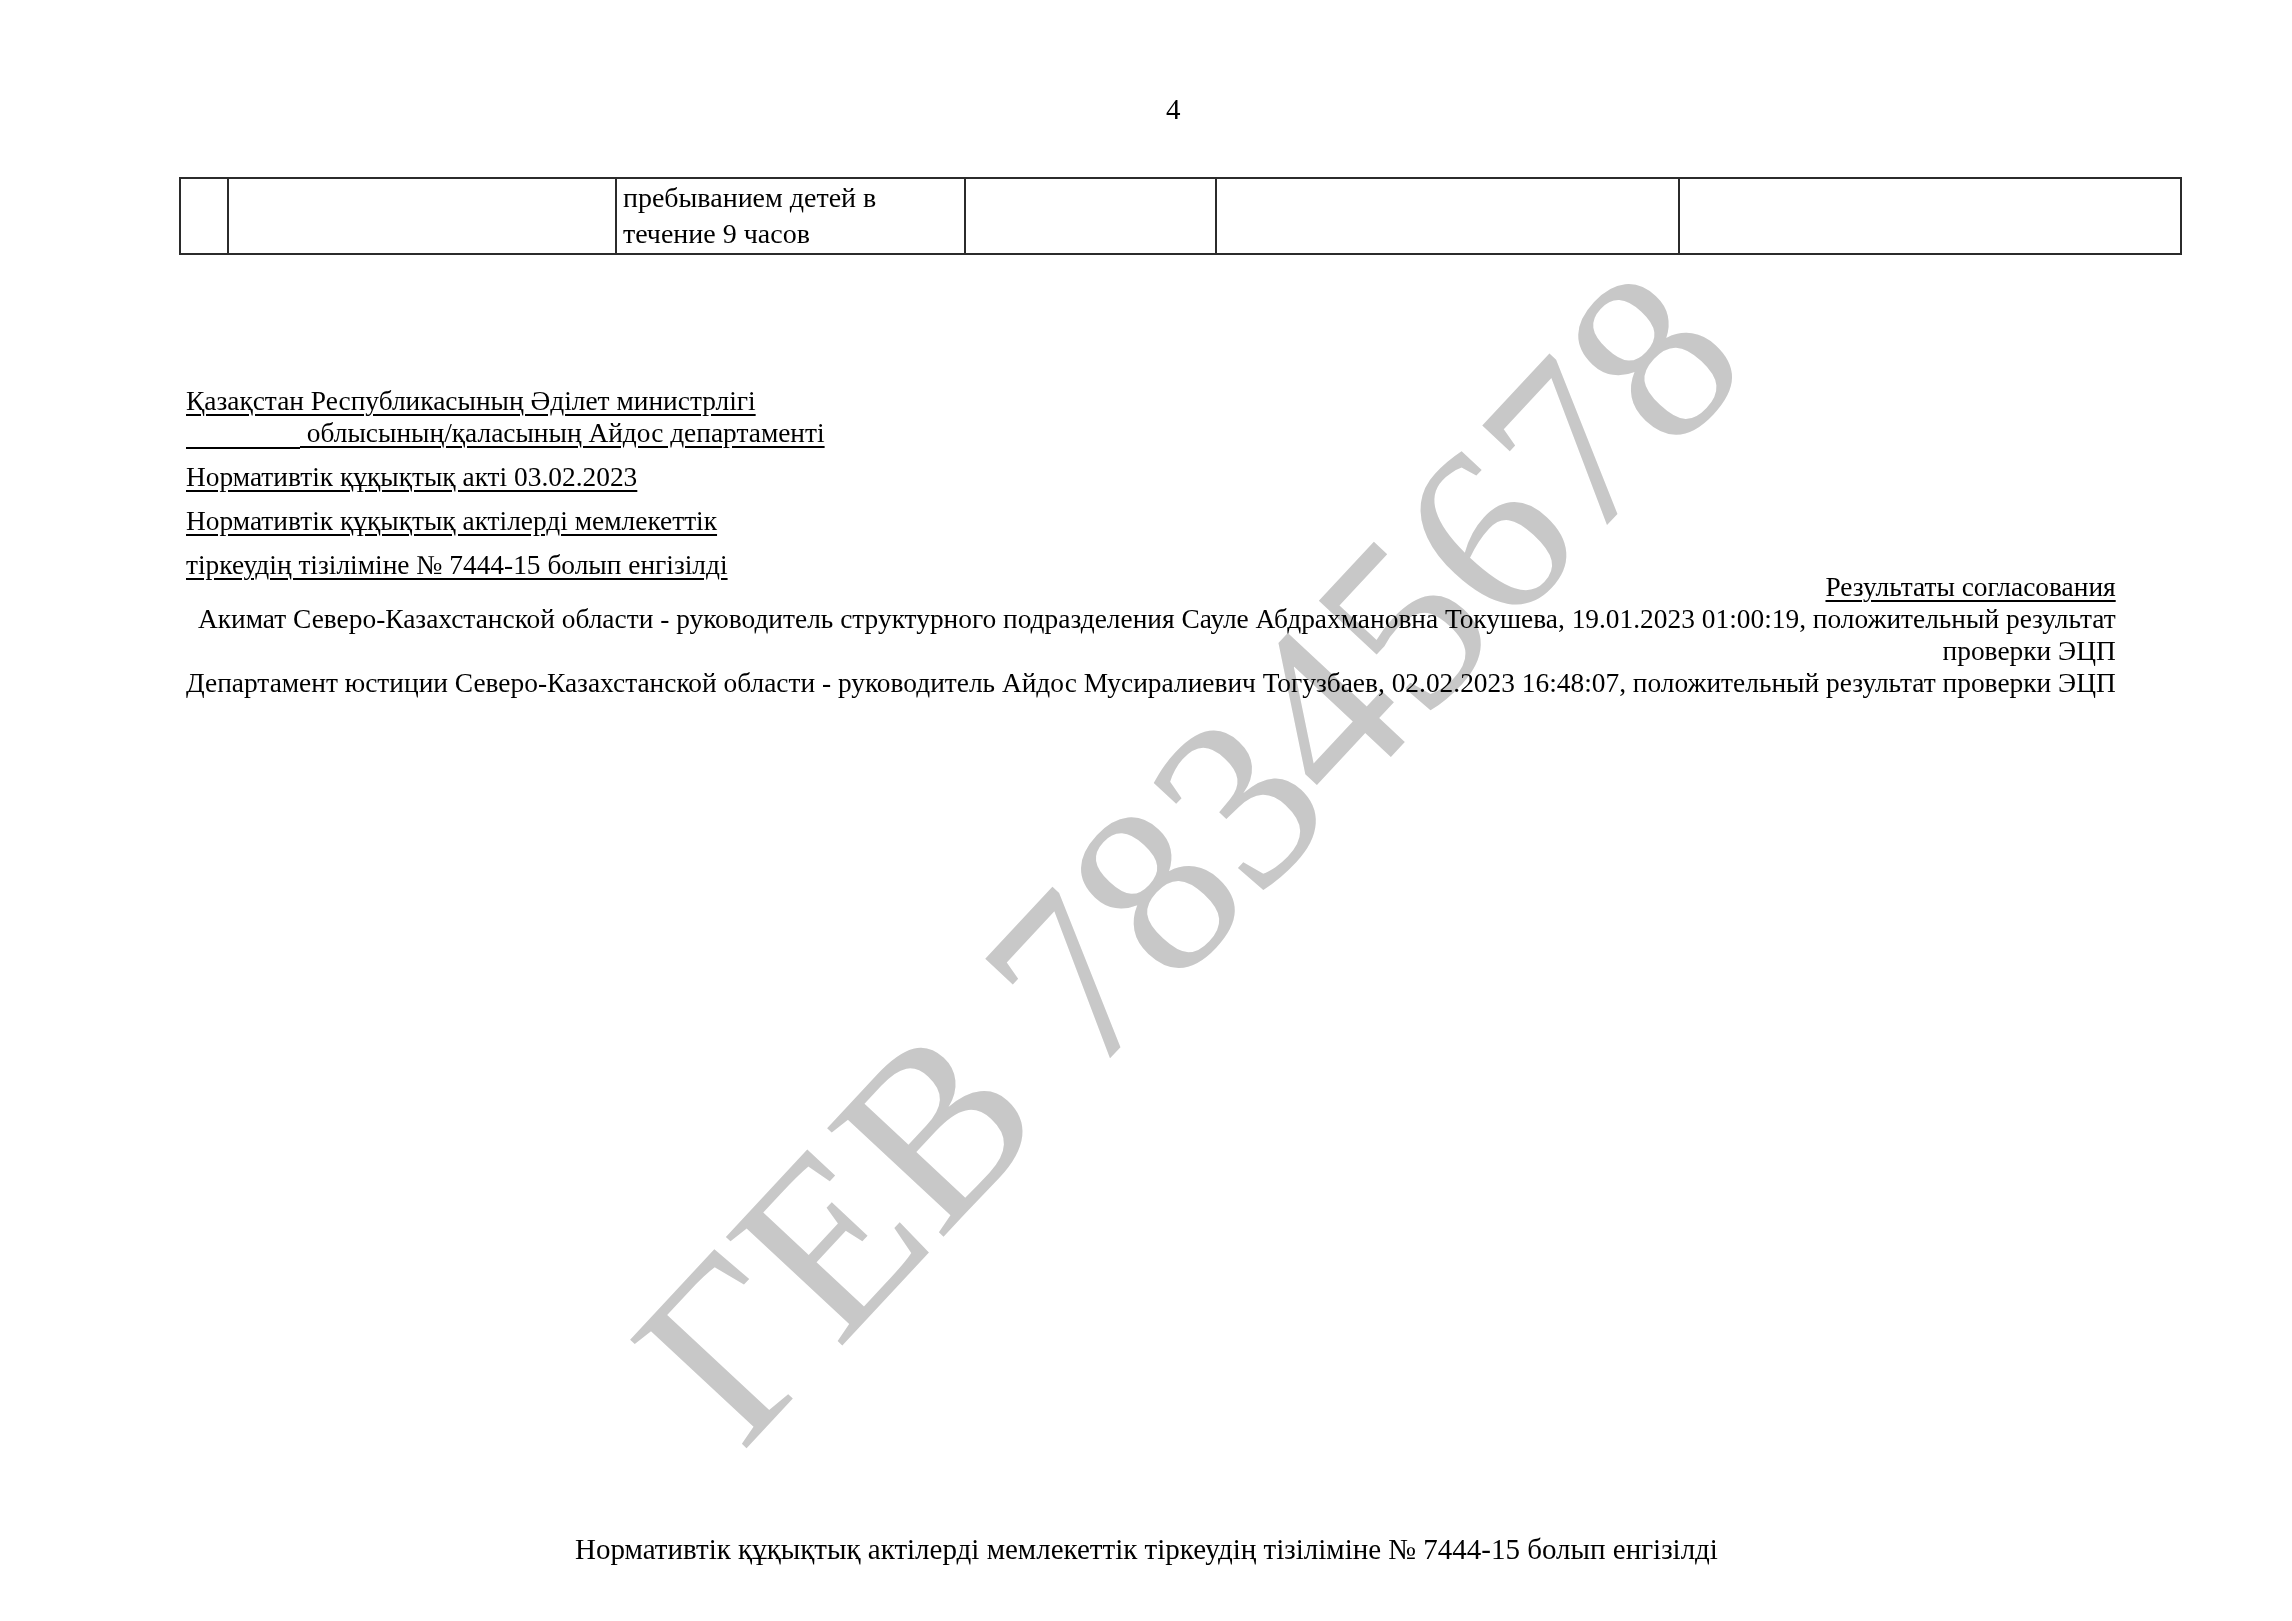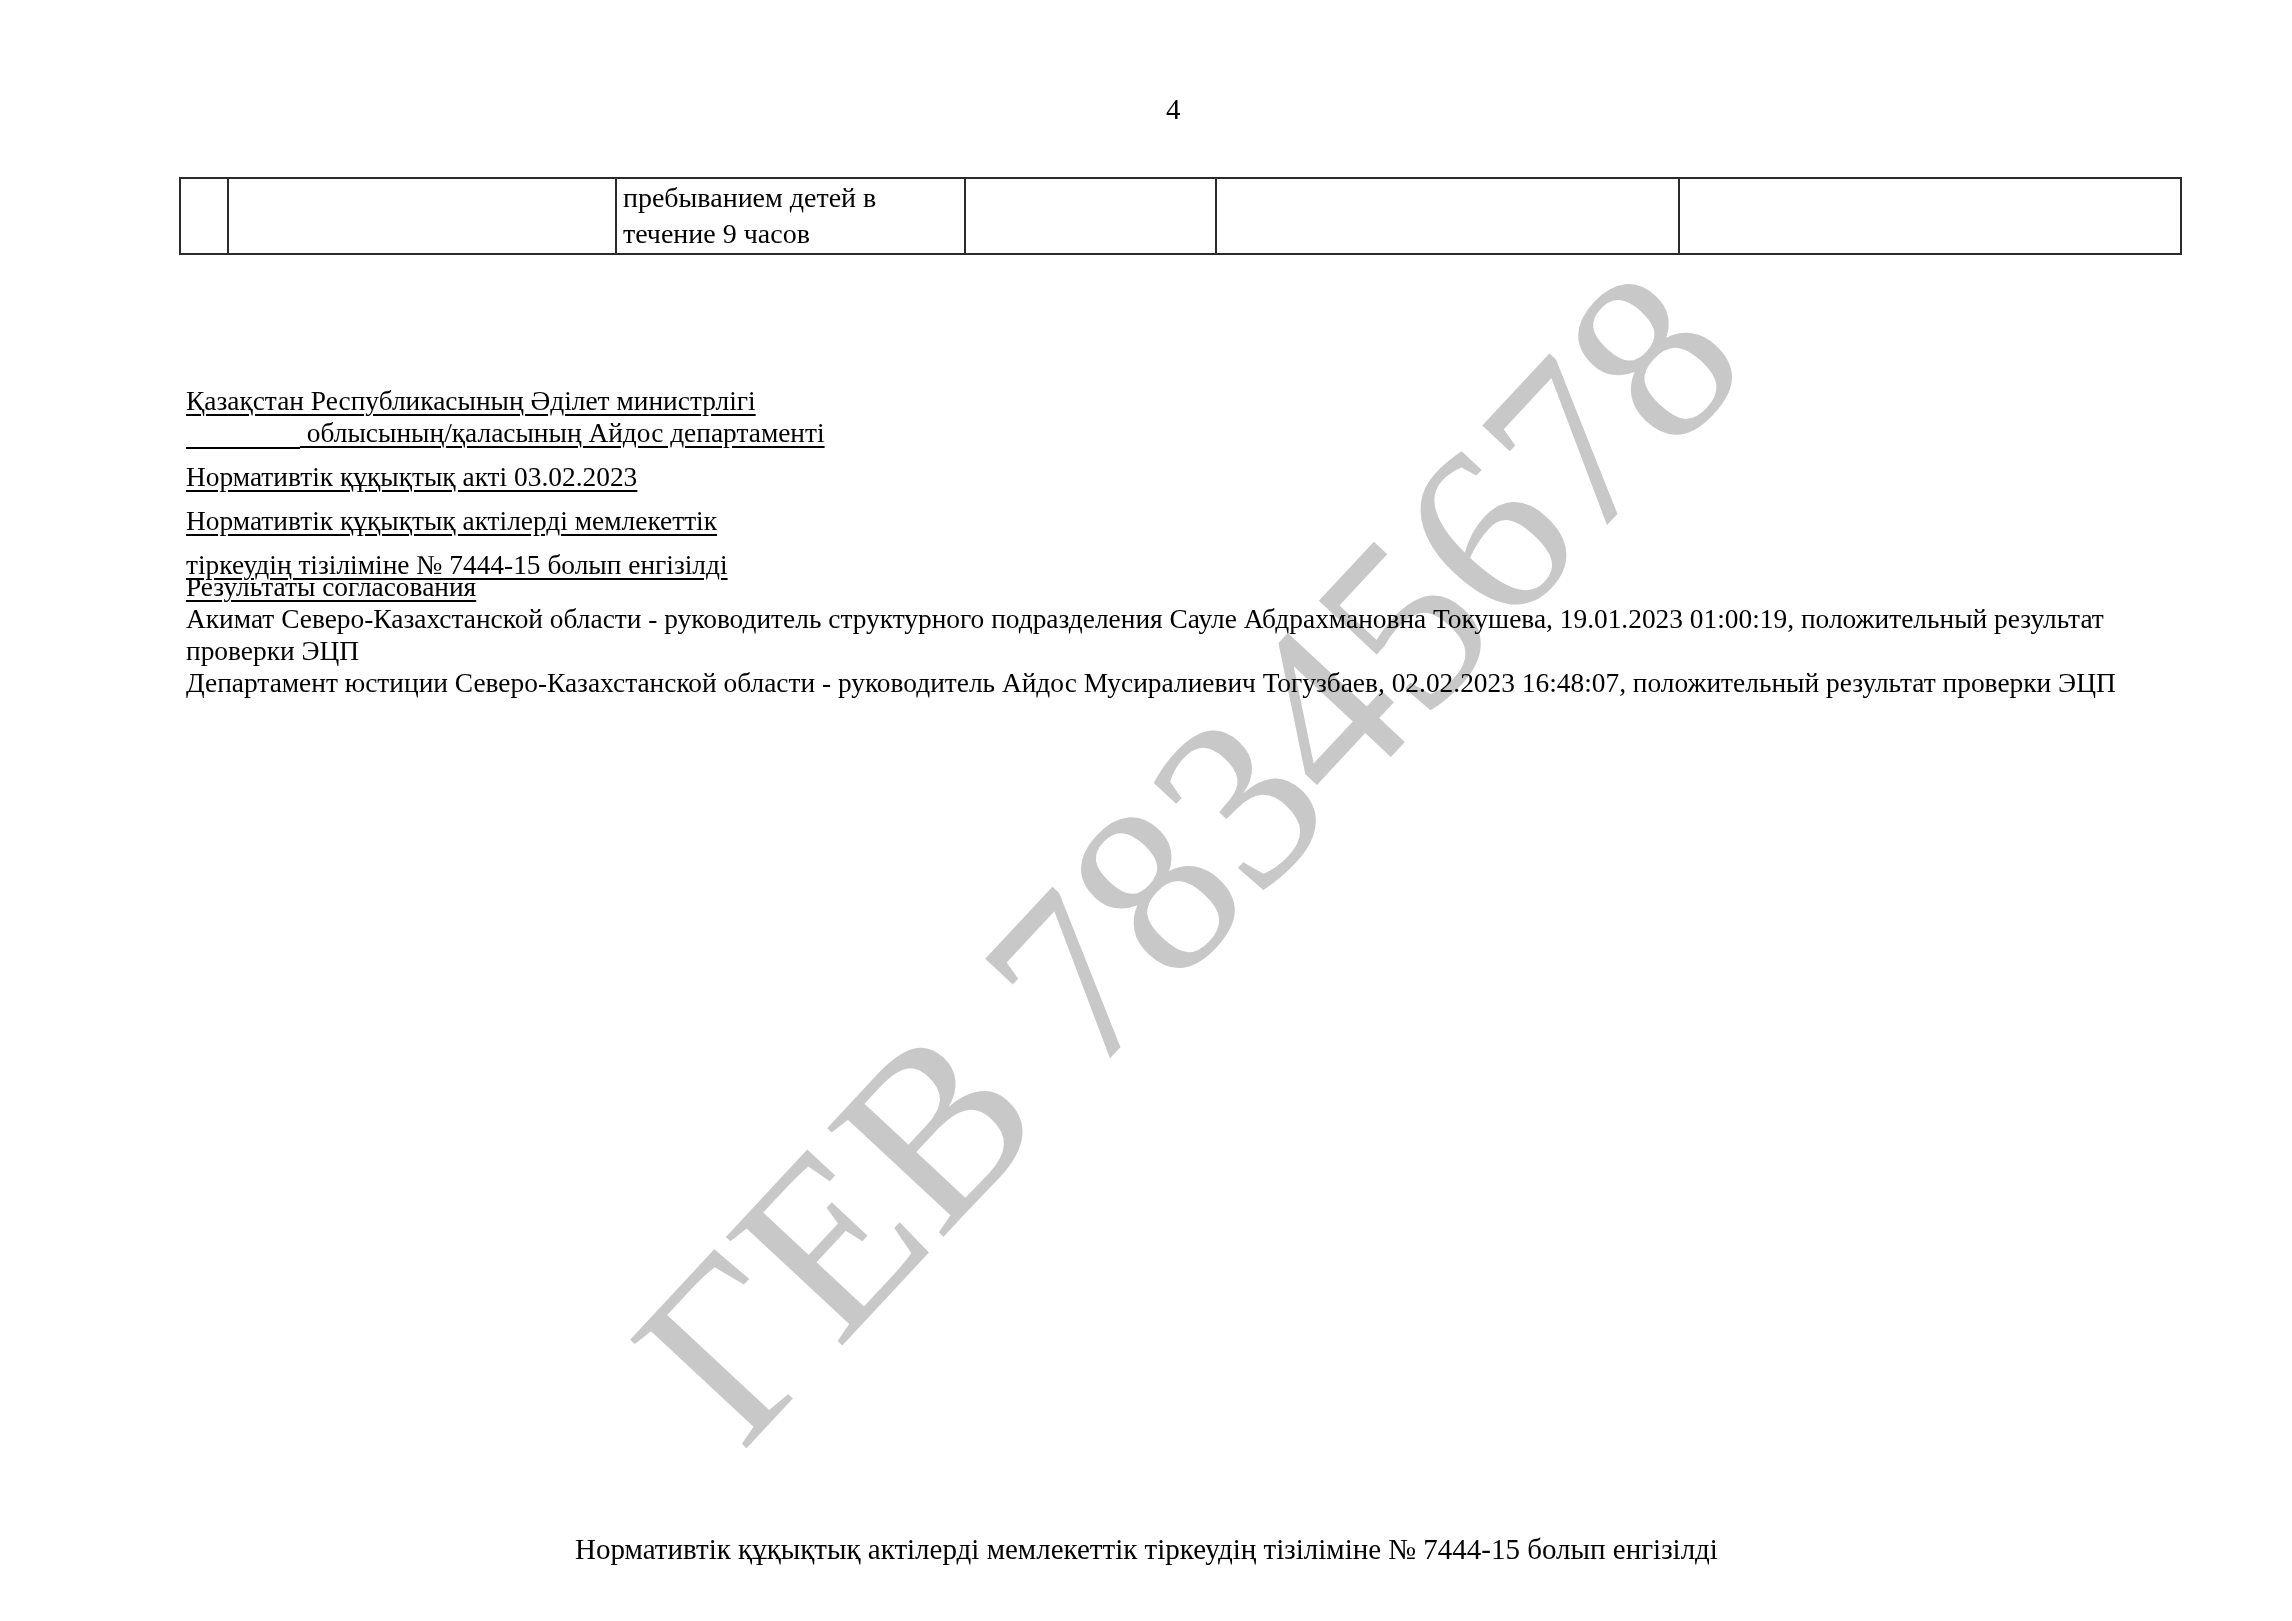--- a/index.html
+++ b/index.html
@@ -61,21 +61,21 @@
     display:inline-block;
     width:114px; height:23.5px;
     border-bottom:2px solid #000;
     vertical-align:-6.9px;
   }
   .results {
     position:absolute; left:186px; top:571px;
     font-size:27.4px; line-height:32px;
     z-index:1;
   }
-  .results .res-line { white-space:nowrap; }
+  .results .res-line { white-space:nowrap;text-align:right; }
   .results .heading {
     text-decoration:underline;
     text-decoration-thickness:2px;
     text-underline-offset:3.9px;
   }
   .footer {
     position:absolute; left:0; top:1454px; width:100%;
     text-align:center;
     font-size:29px; line-height:38px;
     white-space:pre-wrap;

